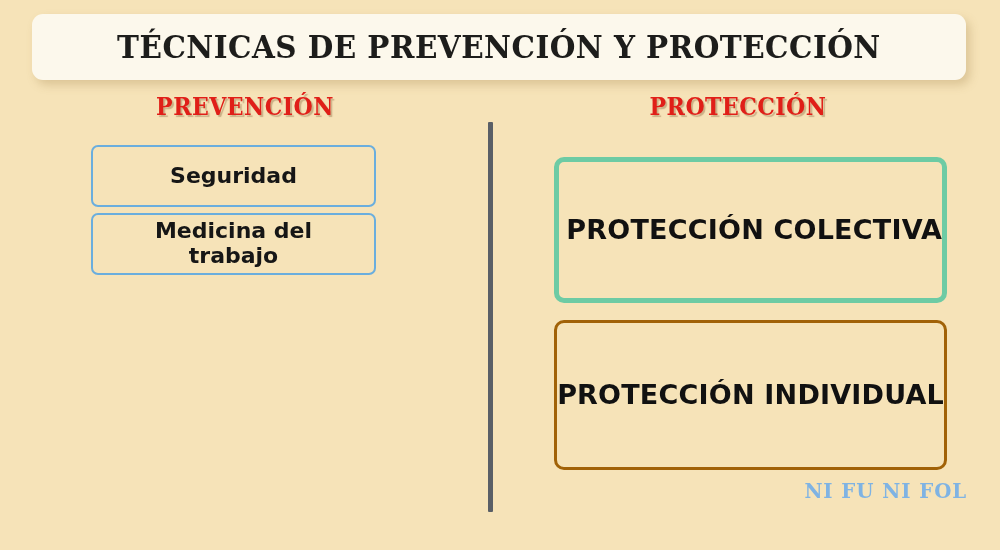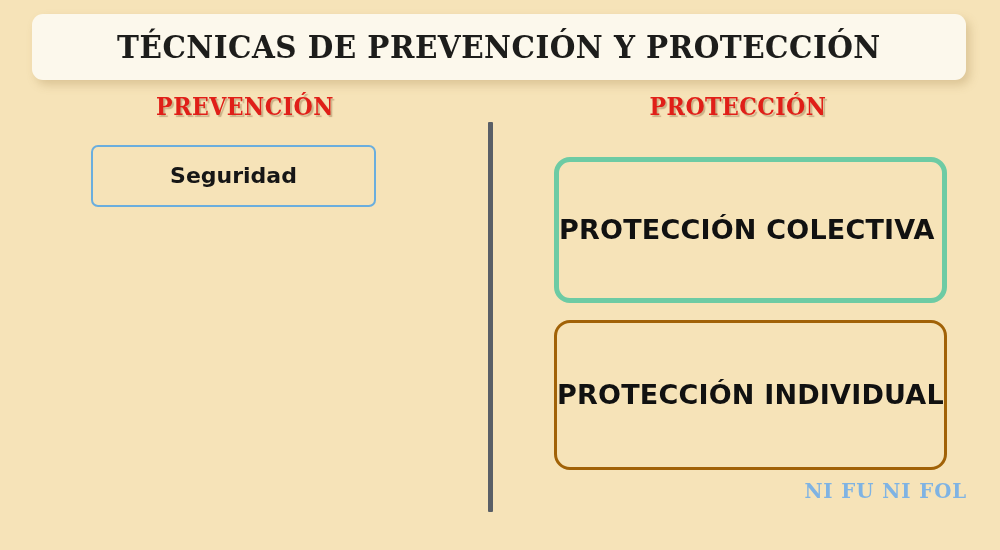--- a/index.html
+++ b/index.html
@@ -118,24 +118,24 @@
   
   .protection-group {
     position: absolute;
     left: 554px;
     top: 157px;
     width: 393px;
   }
   .prot-box {
     box-sizing: border-box;
     width: 393px;
-    border-radius: 16px;
+    border-radius: 10px;
     display: flex;
     align-items: center;
-    justify-content: flex-start;
+    justify-content: flex-end;
     text-align: center;
   }
   .prot-box.collective {
     height: 146px;
     border: 5px solid #6dcba4;
     margin-bottom: 17px;
   }
   .prot-box.individual {
     height: 150px;
     border: 3px solid #a16207;
@@ -176,20 +176,23 @@
   <div class="col-header left">PREVENCIÓN</div>
 
   <div class="col-header right">PROTECCIÓN</div>
 
   <div class="divider"></div>
 
   <div class="prevention-list">
     <div class="prev-item">
       <span class="label">Seguridad</span>
     </div>
+    <div class="prev-item tall">
+      <span class="label">Medicina del trabajo</span>
+    </div>
   </div>
 
   <div class="protection-group">
     <div class="prot-box collective">
       <span class="label">PROTECCIÓN COLECTIVA</span>
     </div>
     <div class="prot-box individual">
       <span class="label">PROTECCIÓN INDIVIDUAL</span>
     </div>
   </div>

